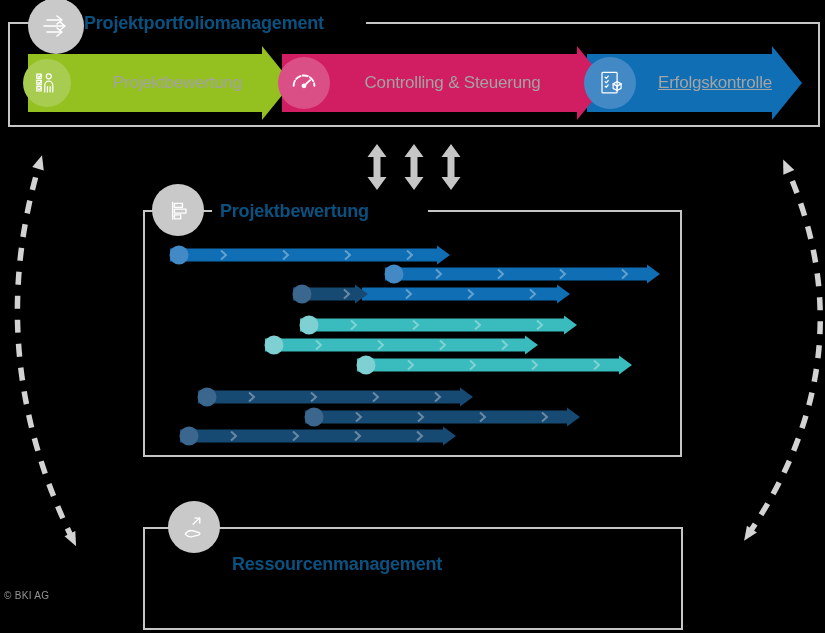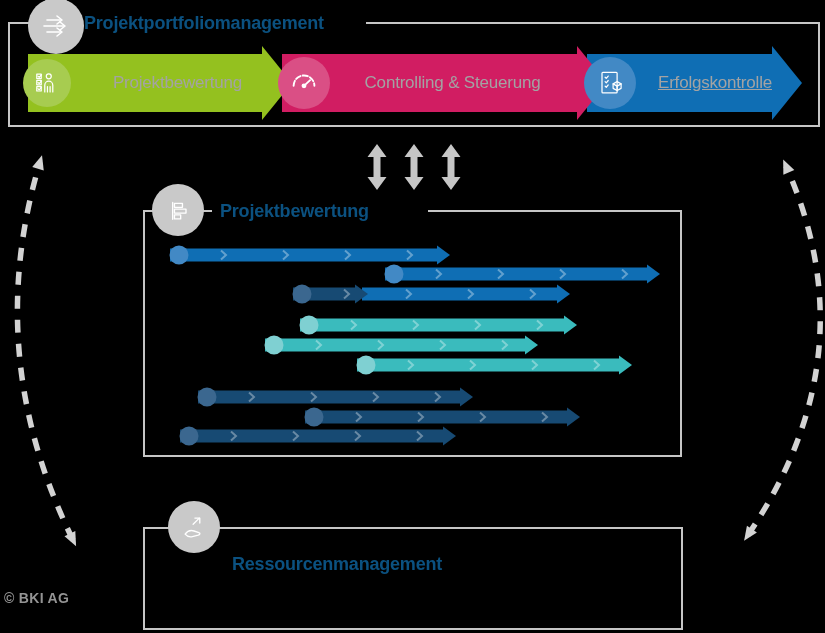--- a/index.html
+++ b/index.html
@@ -38,21 +38,21 @@
   .s3-label{left:645px;width:140px;text-decoration:underline;}
   .icon{display:block;}
   #link-arrows{position:absolute;left:358px;top:142px;}
   #gantt{position:absolute;left:143px;top:212px;}
   .arc{position:absolute;top:140px;}
   .arc-left{left:0;} .arc-right{left:705px;}
   .pill{position:absolute;left:166px;top:560px;width:496px;height:57px;border-radius:28.5px;z-index:3;}
   .pill-circle{position:absolute;left:6px;top:2px;width:53px;height:53px;border-radius:50%;
                display:flex;align-items:center;justify-content:center;}
   .pill-label{position:absolute;left:80px;top:17px;color:#fff;font-size:17px;letter-spacing:-0.2px;}
-  .copyright{position:absolute;left:4px;top:590px;color:#949494;font-size:14px;font-weight:700;letter-spacing:.3px;}
+  .copyright{position:absolute;left:4px;top:590px;color:#949494;font-size:10px;font-weight:400;letter-spacing:.3px;}
 </style>
 </head>
 <body>
 
 <div class="page">
 
   <svg class="arc arc-left" width="120" height="420" viewBox="0 0 120 420">
     <defs>
       <marker id="ahL" markerUnits="userSpaceOnUse" markerWidth="18" markerHeight="18" refX="9" refY="9" orient="auto-start-reverse">
         <path class="arc-head" d="M2 3 L16 9 L2 15 Z" fill="#d3d3d3"></path>

